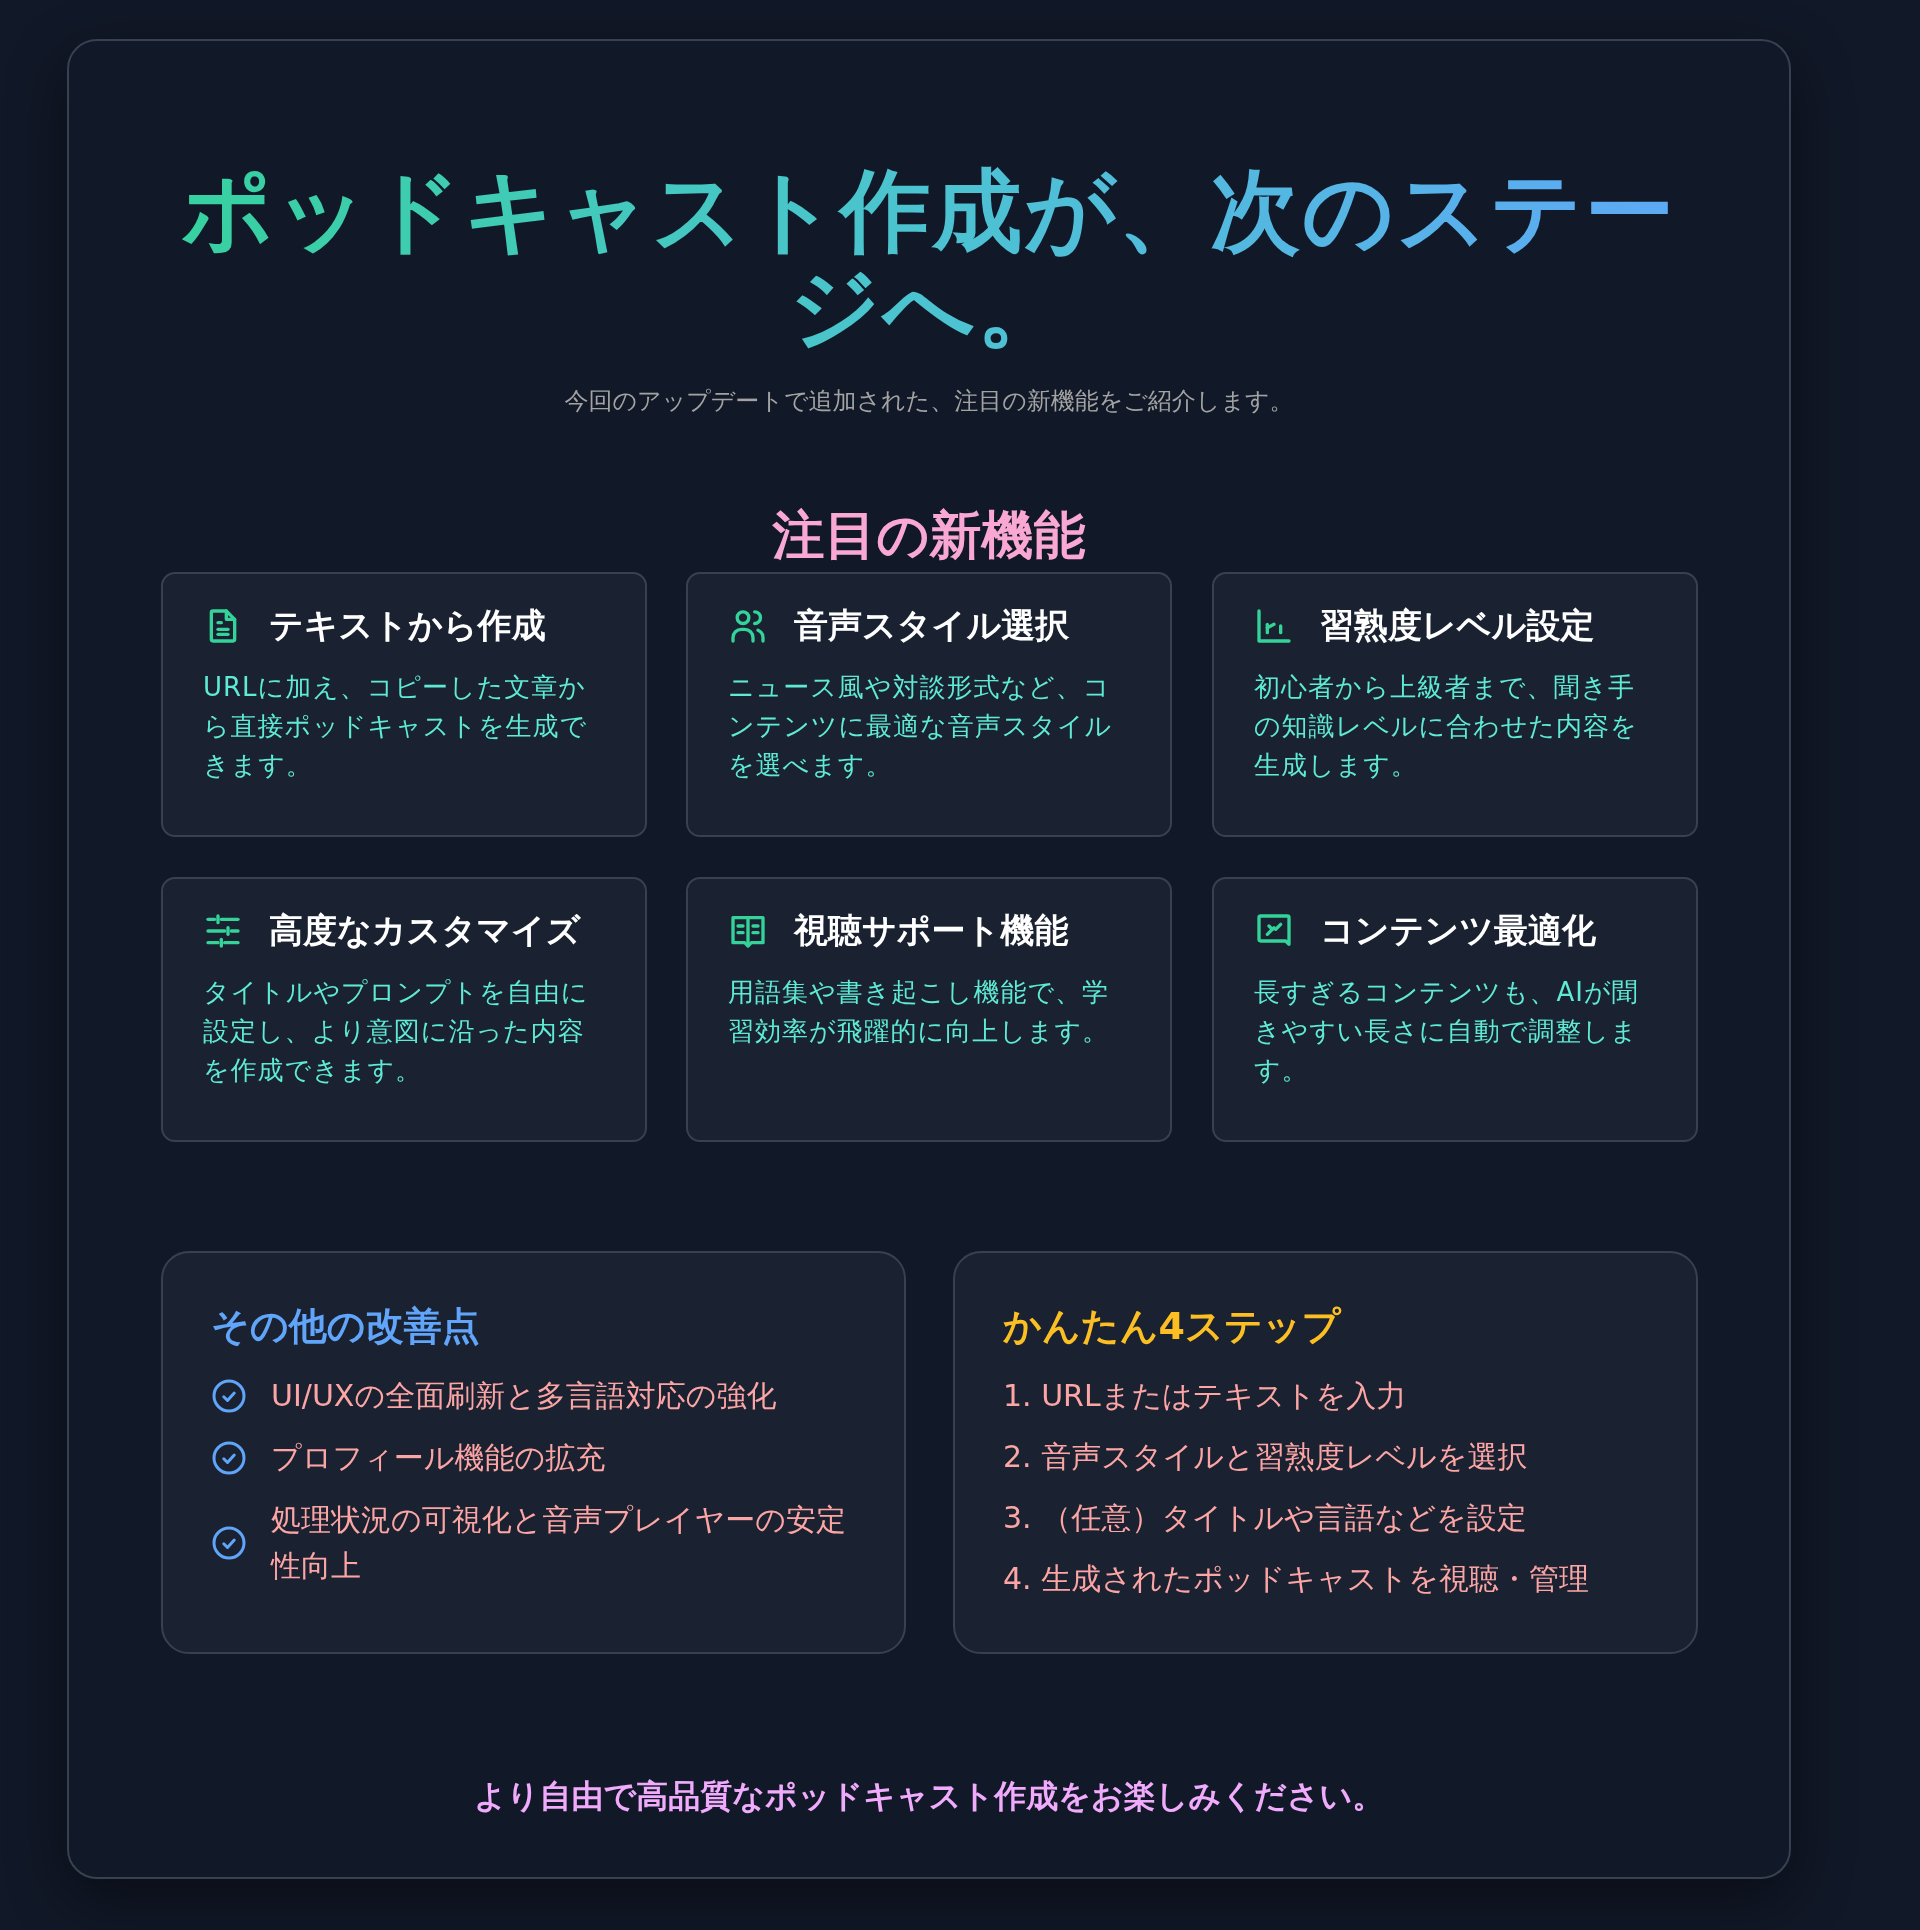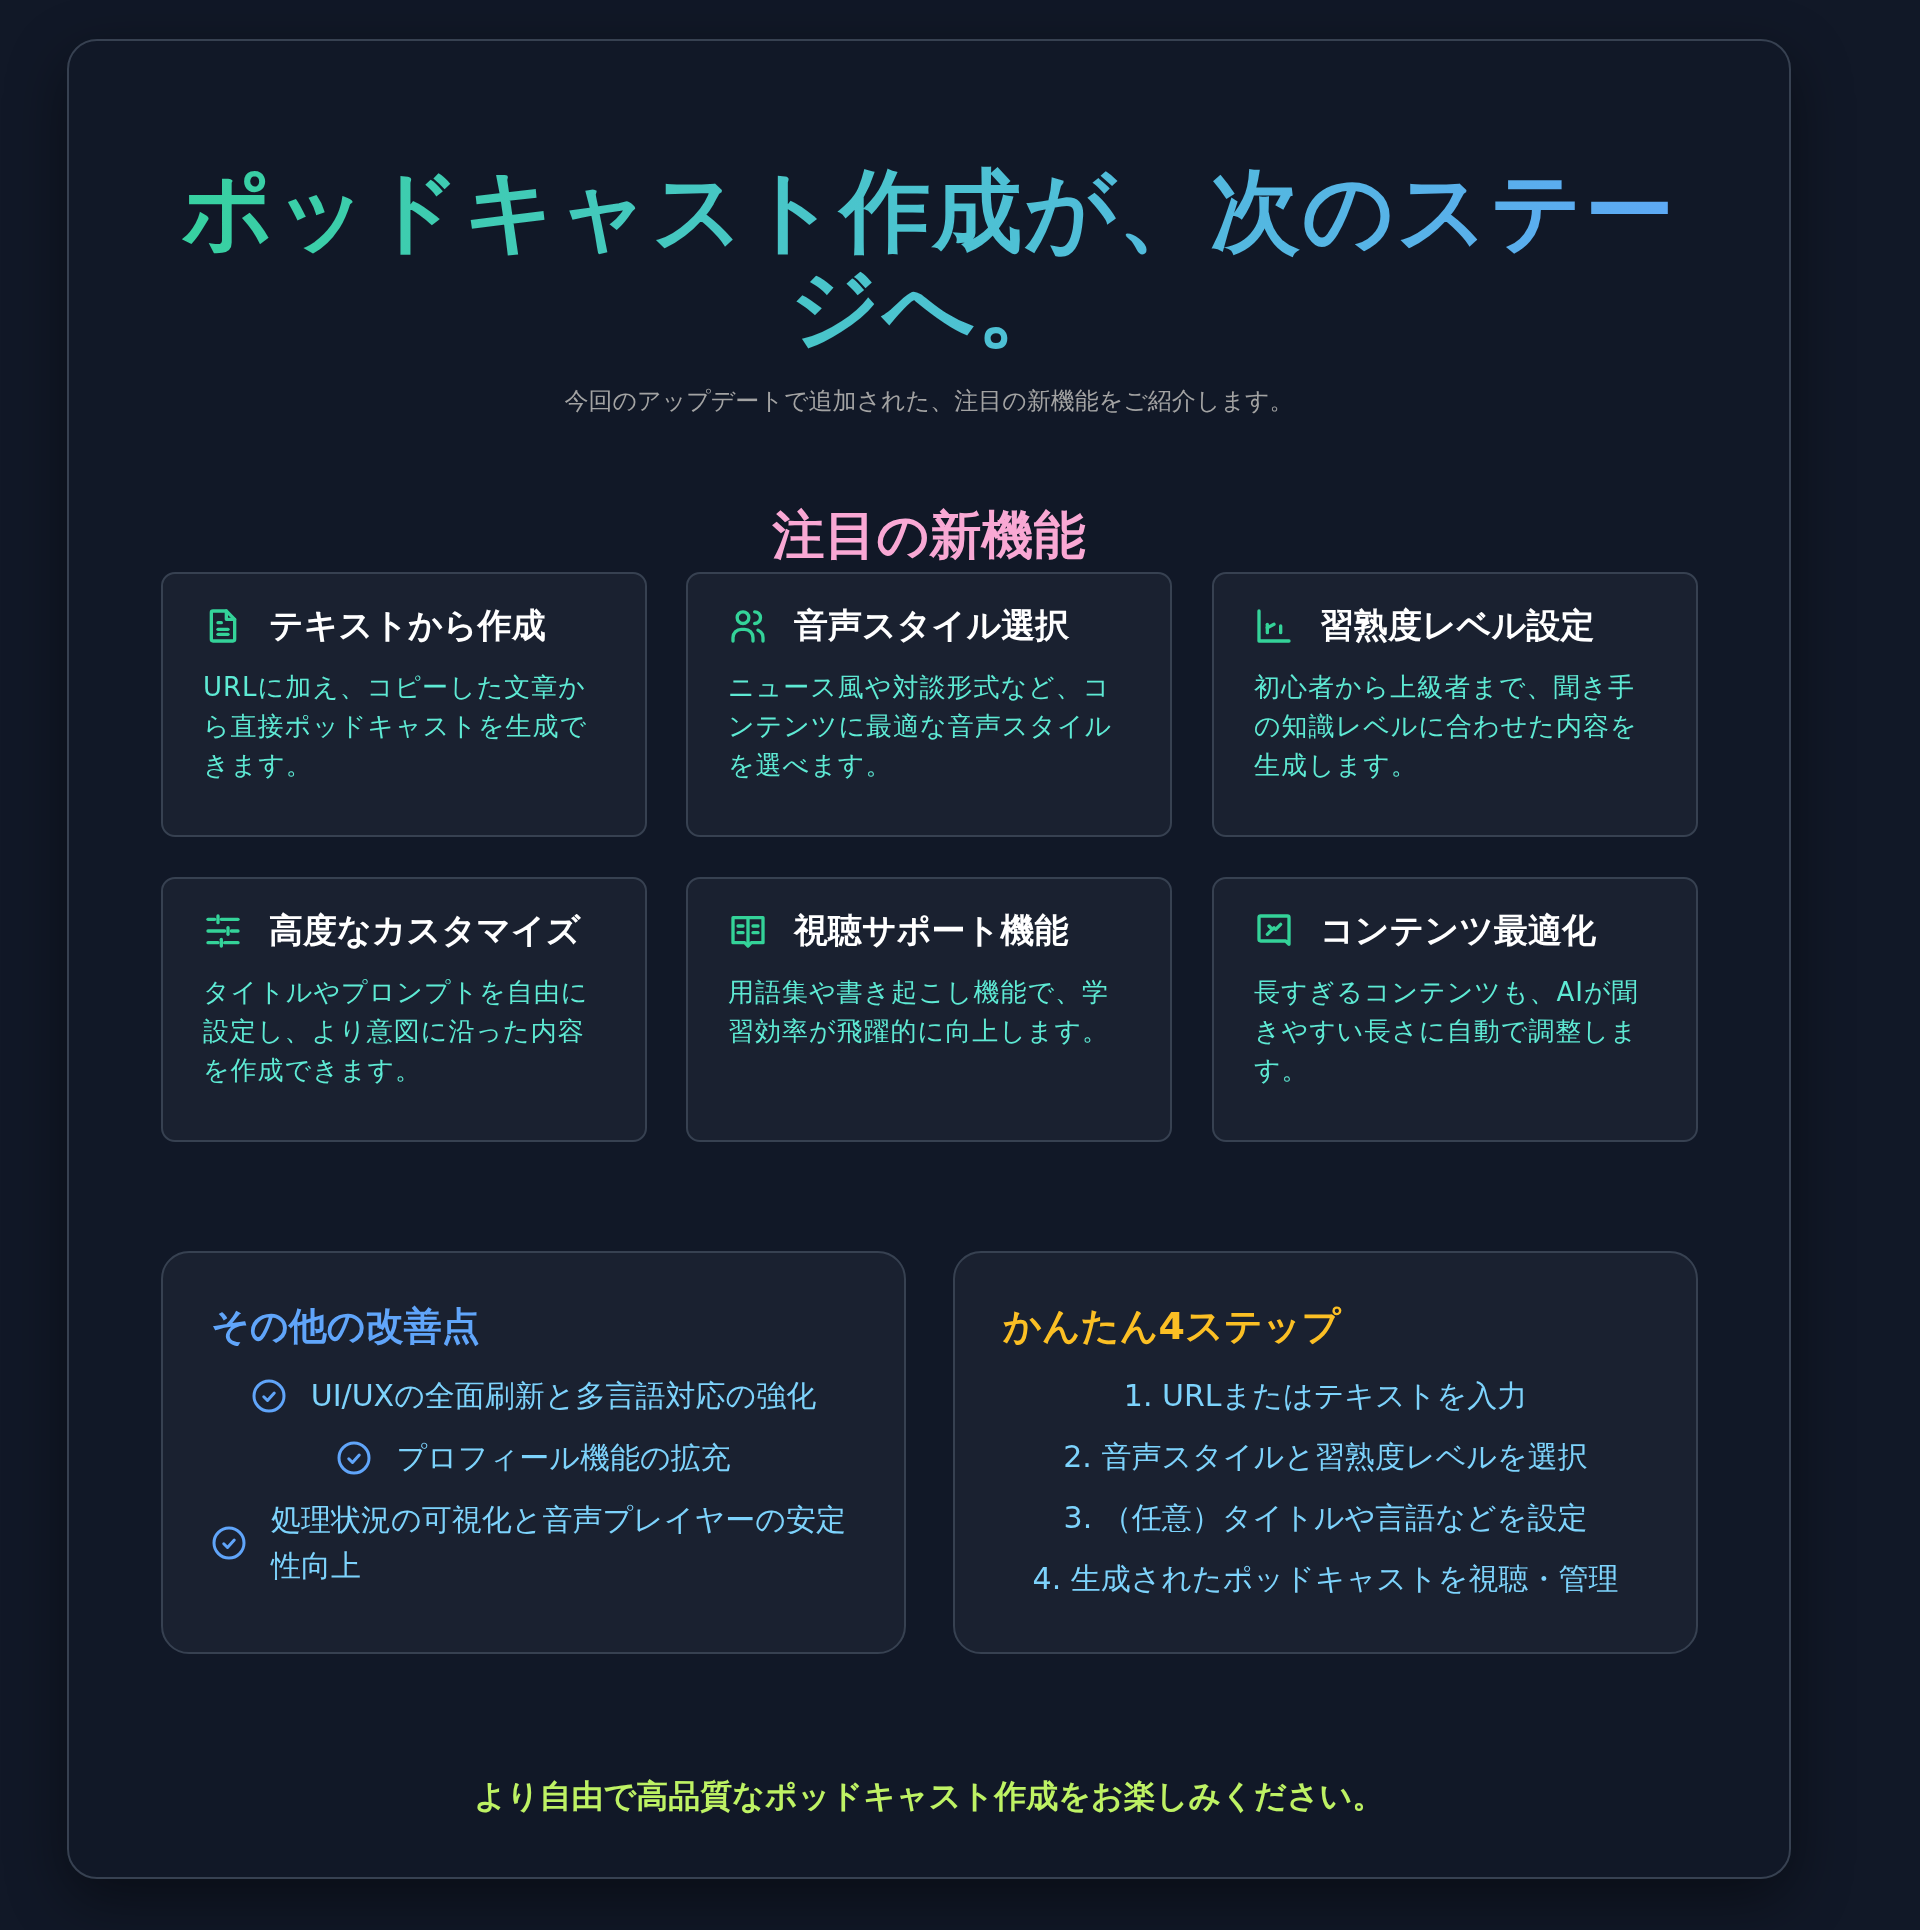--- a/index.html
+++ b/index.html
@@ -47,28 +47,28 @@
   }
   .box {
     position:absolute; width:745px; height:403px; box-sizing:border-box;
     background:#1A2130; border:2px solid #374151; border-radius:28px;
     padding:48px 48px 0 48px;
   }
   .box .btitle { font-size:38px; font-weight:bold; line-height:50px; }
   .box ul { list-style:none; margin:22px 0 0 0; padding:0; }
   .box li {
     display:flex; align-items:center; font-size:30px; line-height:46px;
-    color:#7dd3fc; margin-bottom:16px;justify-content:center;
+    color:#fca5a5; margin-bottom:16px;
   }
   .box li .chk { width:36px; height:36px; flex:none; margin-right:24px; }
   .box ol { list-style:none; margin:22px 0 0 0; padding:0; }
   .box ol li { margin-bottom:15px; }
   .footer {
     position:absolute; left:0; right:0; top:1734px;
-    text-align:center; font-size:32px; font-weight:bold; color:#bef264;
+    text-align:center; font-size:32px; font-weight:bold; color:#f0abfc;
   }
 </style>
 </head>
 <body>
 
 <div class="shell">
 
   <div class="title">ポッドキャスト作成が、次のステージへ。</div>
   <div class="subtitle">今回のアップデートで追加された、注目の新機能をご紹介します。</div>
 

